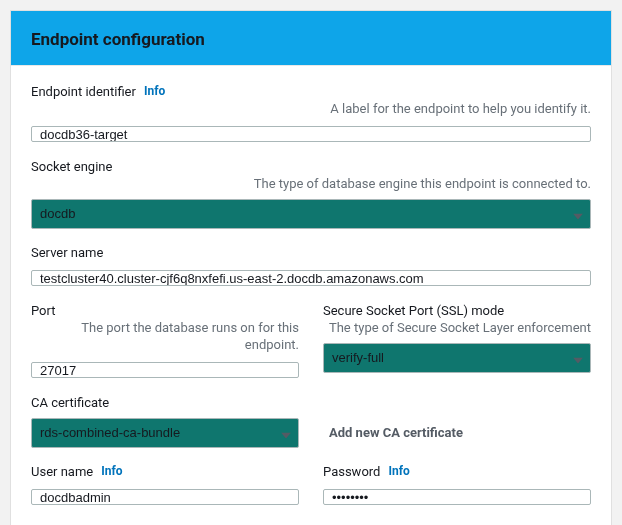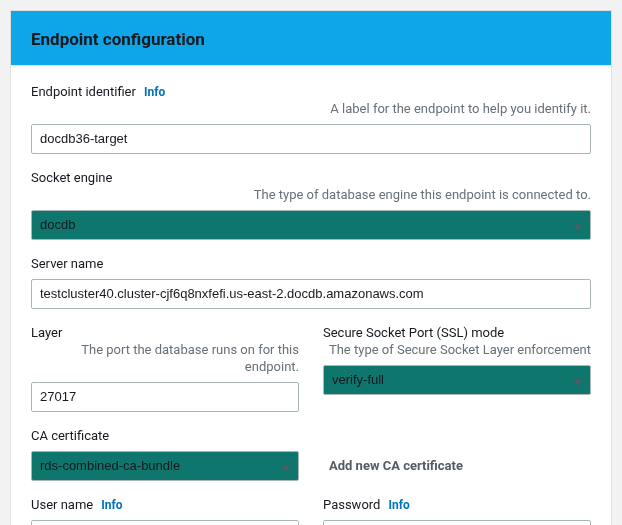--- a/index.html
+++ b/index.html
@@ -42,21 +42,21 @@
     }
     .col {
       flex: 1;
       min-width: 0;
     }
     .field-label {
       font-size: 13px;
       color: #16191f;
       font-weight: 400;
       display: flex;
-      align-items: flex-end;
+      align-items: flex-start;
       gap: 8px;
       margin-bottom: 2px;
     }
     .info-link {
       color: #0073bb;
       font-size: 12px;
       font-weight: 700;
       cursor: pointer;
     }
     .field-desc {
@@ -67,21 +67,21 @@
       text-align: right;
     }
     .text-input {
       width: 100%;
       padding: 6px 8px;
       font-size: 13px;
       border: 1px solid #aab7b8;
       border-radius: 2px;
       color: #16191f;
       background: #fff;
-      height: 30px;
+      height: 16px;
     }
     .select-wrap {
       position: relative;
       width: 100%;
     }
     .select-input {
       width: 100%;
       padding: 6px 28px 6px 8px;
       font-size: 13px;
       border: 1px solid #aab7b8;
@@ -147,21 +147,21 @@
       <div class="field-label">
         <span>Server name</span>
       </div>
       <div style="height:6px"></div>
       <input type="text" class="text-input" value="testcluster40.cluster-cjf6q8nxfefi.us-east-2.docdb.amazonaws.com" style="">
     </div>
 
     <div class="field-row two-col">
       <div class="col">
         <div class="field-label">
-          <span>Layer</span>
+          <span>Port</span>
         </div>
         <div class="field-desc">The port the database runs on for this endpoint.</div>
         <input type="text" class="text-input" value="27017" style="">
       </div>
       <div class="col">
         <div class="field-label">
           <span>Secure Socket Port (SSL) mode</span>
         </div>
         <div class="field-desc">The type of Secure Socket Layer enforcement</div>
         <div class="select-wrap">

